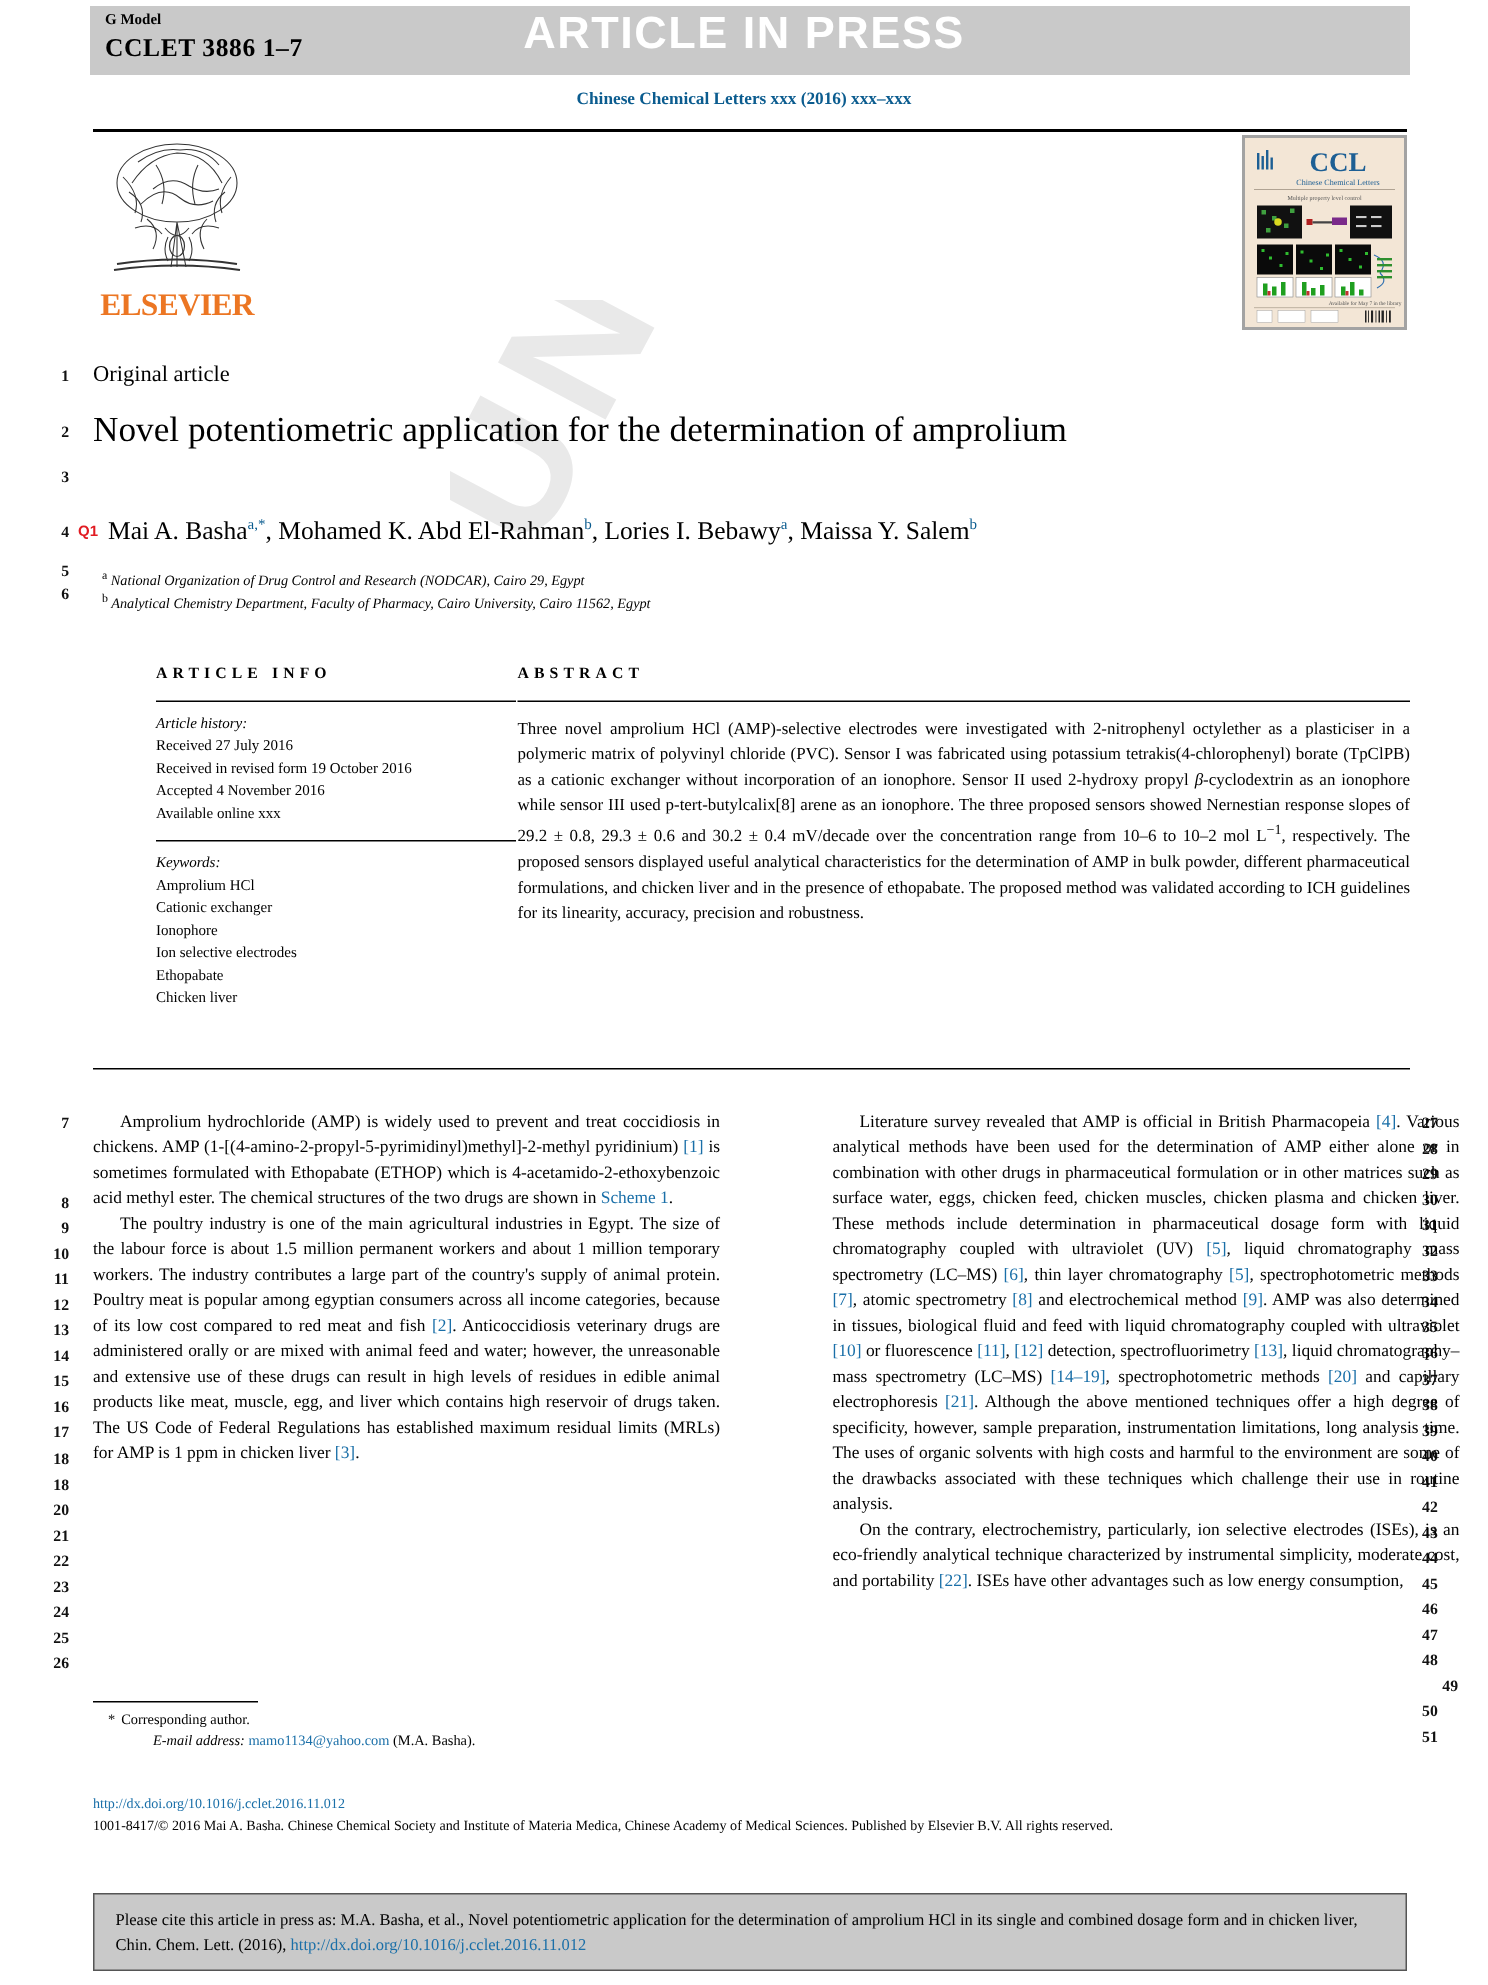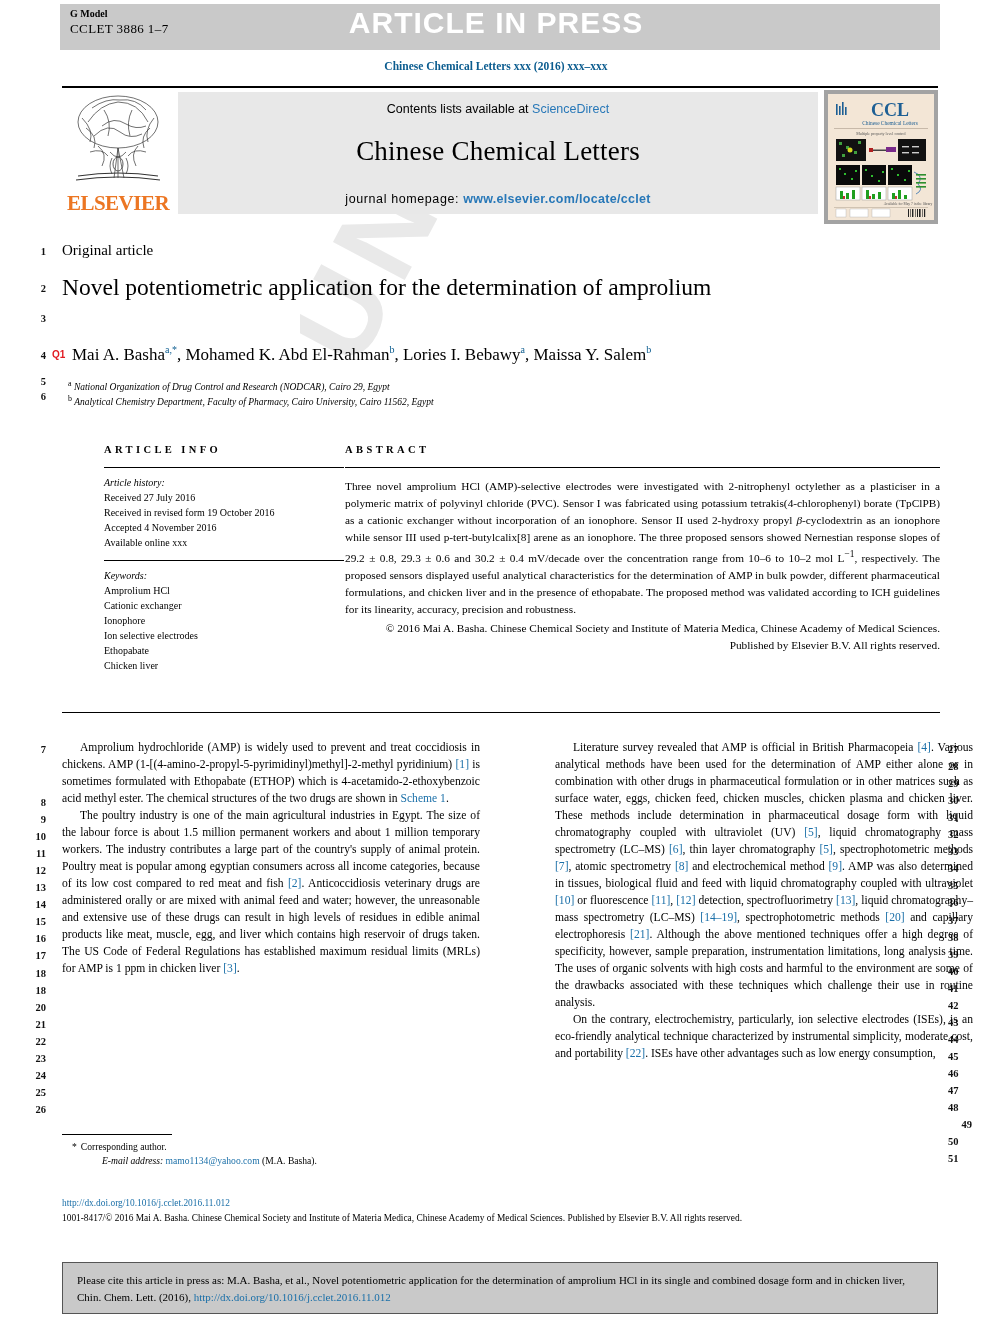--- a/index.html
+++ b/index.html
@@ -57,21 +57,21 @@
     background: #c9c9c9;
   }
   .gmodel {
     position: absolute;
     left: 70px; top: 8px;
     font-family: "Liberation Serif", serif;
     font-size: 10px;
     font-weight: bold;
     line-height: 1.25;
   }
-  .gmodel .l2 { font-weight: normal; font-size: 13px; letter-spacing: .4px; }
+  .gmodel .l2 { font-weight: bold; font-size: 17px; letter-spacing: .4px; }
   .aip {
     position: absolute;
     left: 0; top: 6px;
     width: 992px;
     text-align: center;
     font-family: "Liberation Sans", sans-serif;
     font-size: 30px;
     font-weight: 700;
     color: #ffffff;
     letter-spacing: 1px;
@@ -147,21 +147,21 @@
     font-family: "Liberation Sans", sans-serif;
     font-size: 12.5px;
     letter-spacing: .6px;
   }
   .homepage .url { color: #2878b8; font-weight: bold; letter-spacing: .3px; }
 
   .ccl-cover {
     position: absolute;
     right: 0; top: 2px;
     width: 106px; height: 126px;
-    border: 4px solid #a3a3a3;
+    border: 2px solid #a3a3a3;
     background: #737373;
     overflow: hidden;
   }
 
   
   .linenum {
     position: absolute;
     font-family: "Liberation Serif", serif;
     font-size: 10.5px;
     font-weight: bold;
@@ -370,30 +370,20 @@
               <path d="M8 88 Q50 82 92 88" stroke-width="1.2"></path>
               <path d="M44 66 Q40 74 44 82 M58 66 Q62 74 58 82"></path>
               <path d="M34 34 Q46 24 58 32 Q68 38 78 34"></path>
               <path d="M22 60 Q34 56 40 64 M78 60 Q66 56 60 64"></path>
             </g>
             <ellipse cx="50" cy="72" rx="5" ry="7" fill="none" stroke="#333" stroke-width="0.8"></ellipse>
           </svg>
           <div class="els-word">ELSEVIER</div>
         </div>
 
-        <div class="mh-center">
-          <div class="contents-line">
-            <span>Contents lists available at </span><a href="#">ScienceDirect</a>
-          </div>
-          <div class="jtitle">Chinese Chemical Letters</div>
-          <div class="homepage">
-            <span>journal homepage:</span>
-            <span class="url">www.elsevier.com/locate/cclet</span>
-          </div>
-        </div>
 
         <div class="ccl-cover">
           <svg viewBox="0 0 106 126" width="106" height="126">
             <rect x="0" y="0" width="106" height="126" fill="#f3e6d6"></rect>
             <g fill="#1d5f94">
               <rect x="8" y="10" width="1.6" height="11"></rect>
               <rect x="11" y="12" width="1.6" height="9"></rect>
               <rect x="14" y="8" width="1.6" height="13"></rect>
               <rect x="17" y="13" width="1.6" height="8"></rect>
             </g>
@@ -534,21 +524,20 @@
         <div>Ion selective electrodes</div>
         <div>Ethopabate</div>
         <div>Chicken liver</div>
       </div>
     </div>
 
     <div class="abs-col">
       <div class="sec-head">ABSTRACT</div>
       <div class="abs-rule"></div>
       <div class="abs-body">Three novel amprolium HCl (AMP)-selective electrodes were investigated with 2-nitrophenyl octylether as a plasticiser in a polymeric matrix of polyvinyl chloride (PVC). Sensor I was fabricated using potassium tetrakis(4-chlorophenyl) borate (TpClPB) as a cationic exchanger without incorporation of an ionophore. Sensor II used 2-hydroxy propyl <i>β</i>-cyclodextrin as an ionophore while sensor III used p-tert-butylcalix[8] arene as an ionophore. The three proposed sensors showed Nernestian response slopes of 29.2&nbsp;±&nbsp;0.8, 29.3&nbsp;±&nbsp;0.6 and 30.2&nbsp;±&nbsp;0.4&nbsp;mV/decade over the concentration range from 10–6 to 10–2&nbsp;mol&nbsp;L<sup>−1</sup>, respectively. The proposed sensors displayed useful analytical characteristics for the determination of AMP in bulk powder, different pharmaceutical formulations, and chicken liver and in the presence of ethopabate. The proposed method was validated according to ICH guidelines for its linearity, accuracy, precision and robustness.</div>
-      <div class="abs-copy">© 2016 Mai A. Basha. Chinese Chemical Society and Institute of Materia Medica, Chinese Academy of Medical Sciences. Published by Elsevier B.V. All rights reserved.</div>
     </div>
 
     <div class="sep-rule"></div>
 
     <div id="ln-left">
         <div class="linenum left" style="top: 744px;">7</div>
         <div class="linenum left" style="top: 797px;">8</div>
         <div class="linenum left" style="top: 814.05px;">9</div>
         <div class="linenum left" style="top: 831.1px;">10</div>
         <div class="linenum left" style="top: 848.15px;">11</div>

